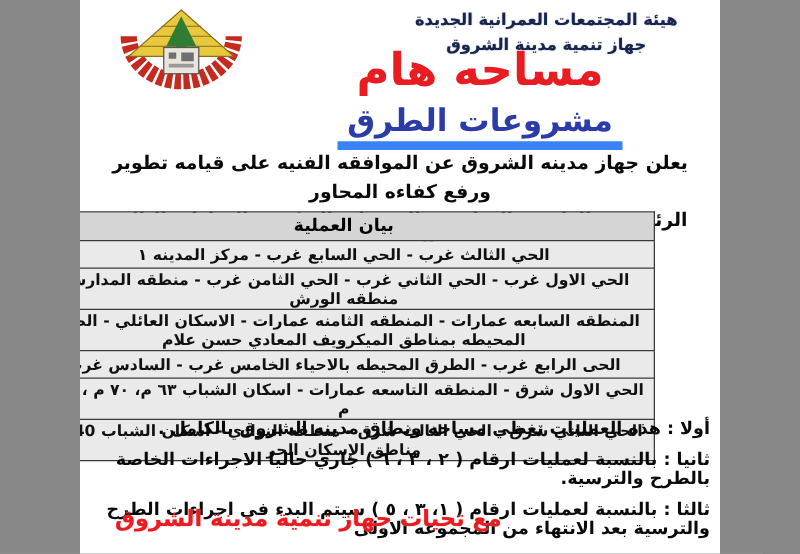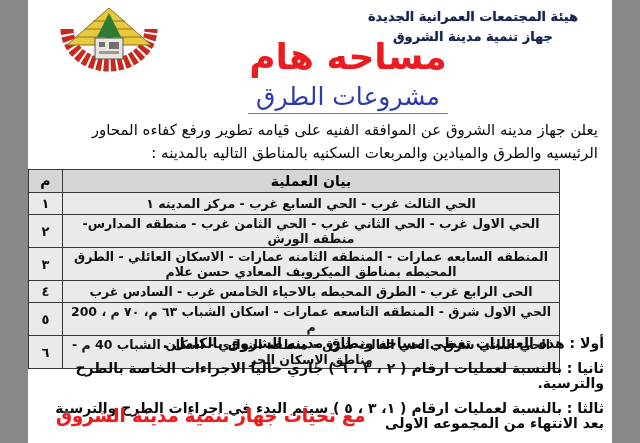--- a/index.html
+++ b/index.html
@@ -1,18 +1,18 @@
 <!DOCTYPE html>
 <html lang="ar" dir="rtl"><head>
 <meta charset="utf-8">
 <style>
   html,body{margin:0;padding:0;background:#888;}
   .page{
     position:relative;
-    width:584px;height:443px;
+    width:512px;height:443px;
     margin:0 auto;
     background:#ffffff;
     font-family:"DejaVu Sans", sans-serif;
     direction:rtl;
     overflow:hidden;
   }
   
   .authority{
     position:absolute;top:7px;right:10px;width:258px;
     text-align:center;color:#16244e;font-weight:bold;
@@ -21,27 +21,27 @@
   }
   .logo{position:absolute;top:2px;left:26px;width:110px;height:80px;}
   .main-title{
     position:absolute;top:36px;left:15px;width:610px;
     text-align:center;color:#e91c22;font-weight:bold;font-size:36px;
   }
   .sub-title{
     position:absolute;top:82px;left:15px;width:610px;text-align:center;
   }
   .sub-title span{
-    display:inline-block;color:#2b3ba8;font-weight:normal;font-size:25px;
-    border-bottom:1px solid #3b82f6;padding:0 8px 2px 8px;
+    display:inline-block;color:#2b3ba8;font-weight:bold;font-size:25px;
+    border-bottom:7px solid #3b82f6;padding:0 8px 2px 8px;
   }
   
   .intro{
     position:absolute;top:119px;right:14px;left:14px;
-    font-weight:normal;font-size:15px;line-height:23px;color:#0a0a0a;
+    text-align:center;font-weight:bold;font-size:15px;line-height:23px;color:#0a0a0a;
   }
   
   table.ops{
     position:absolute;top:169px;right:52px;width:532px;
     border-collapse:collapse;table-layout:fixed;
   }
   table.ops th, table.ops td{
     border:1px solid #3a3a3a;
     text-align:center;vertical-align:middle;
     padding:1px 5px;

